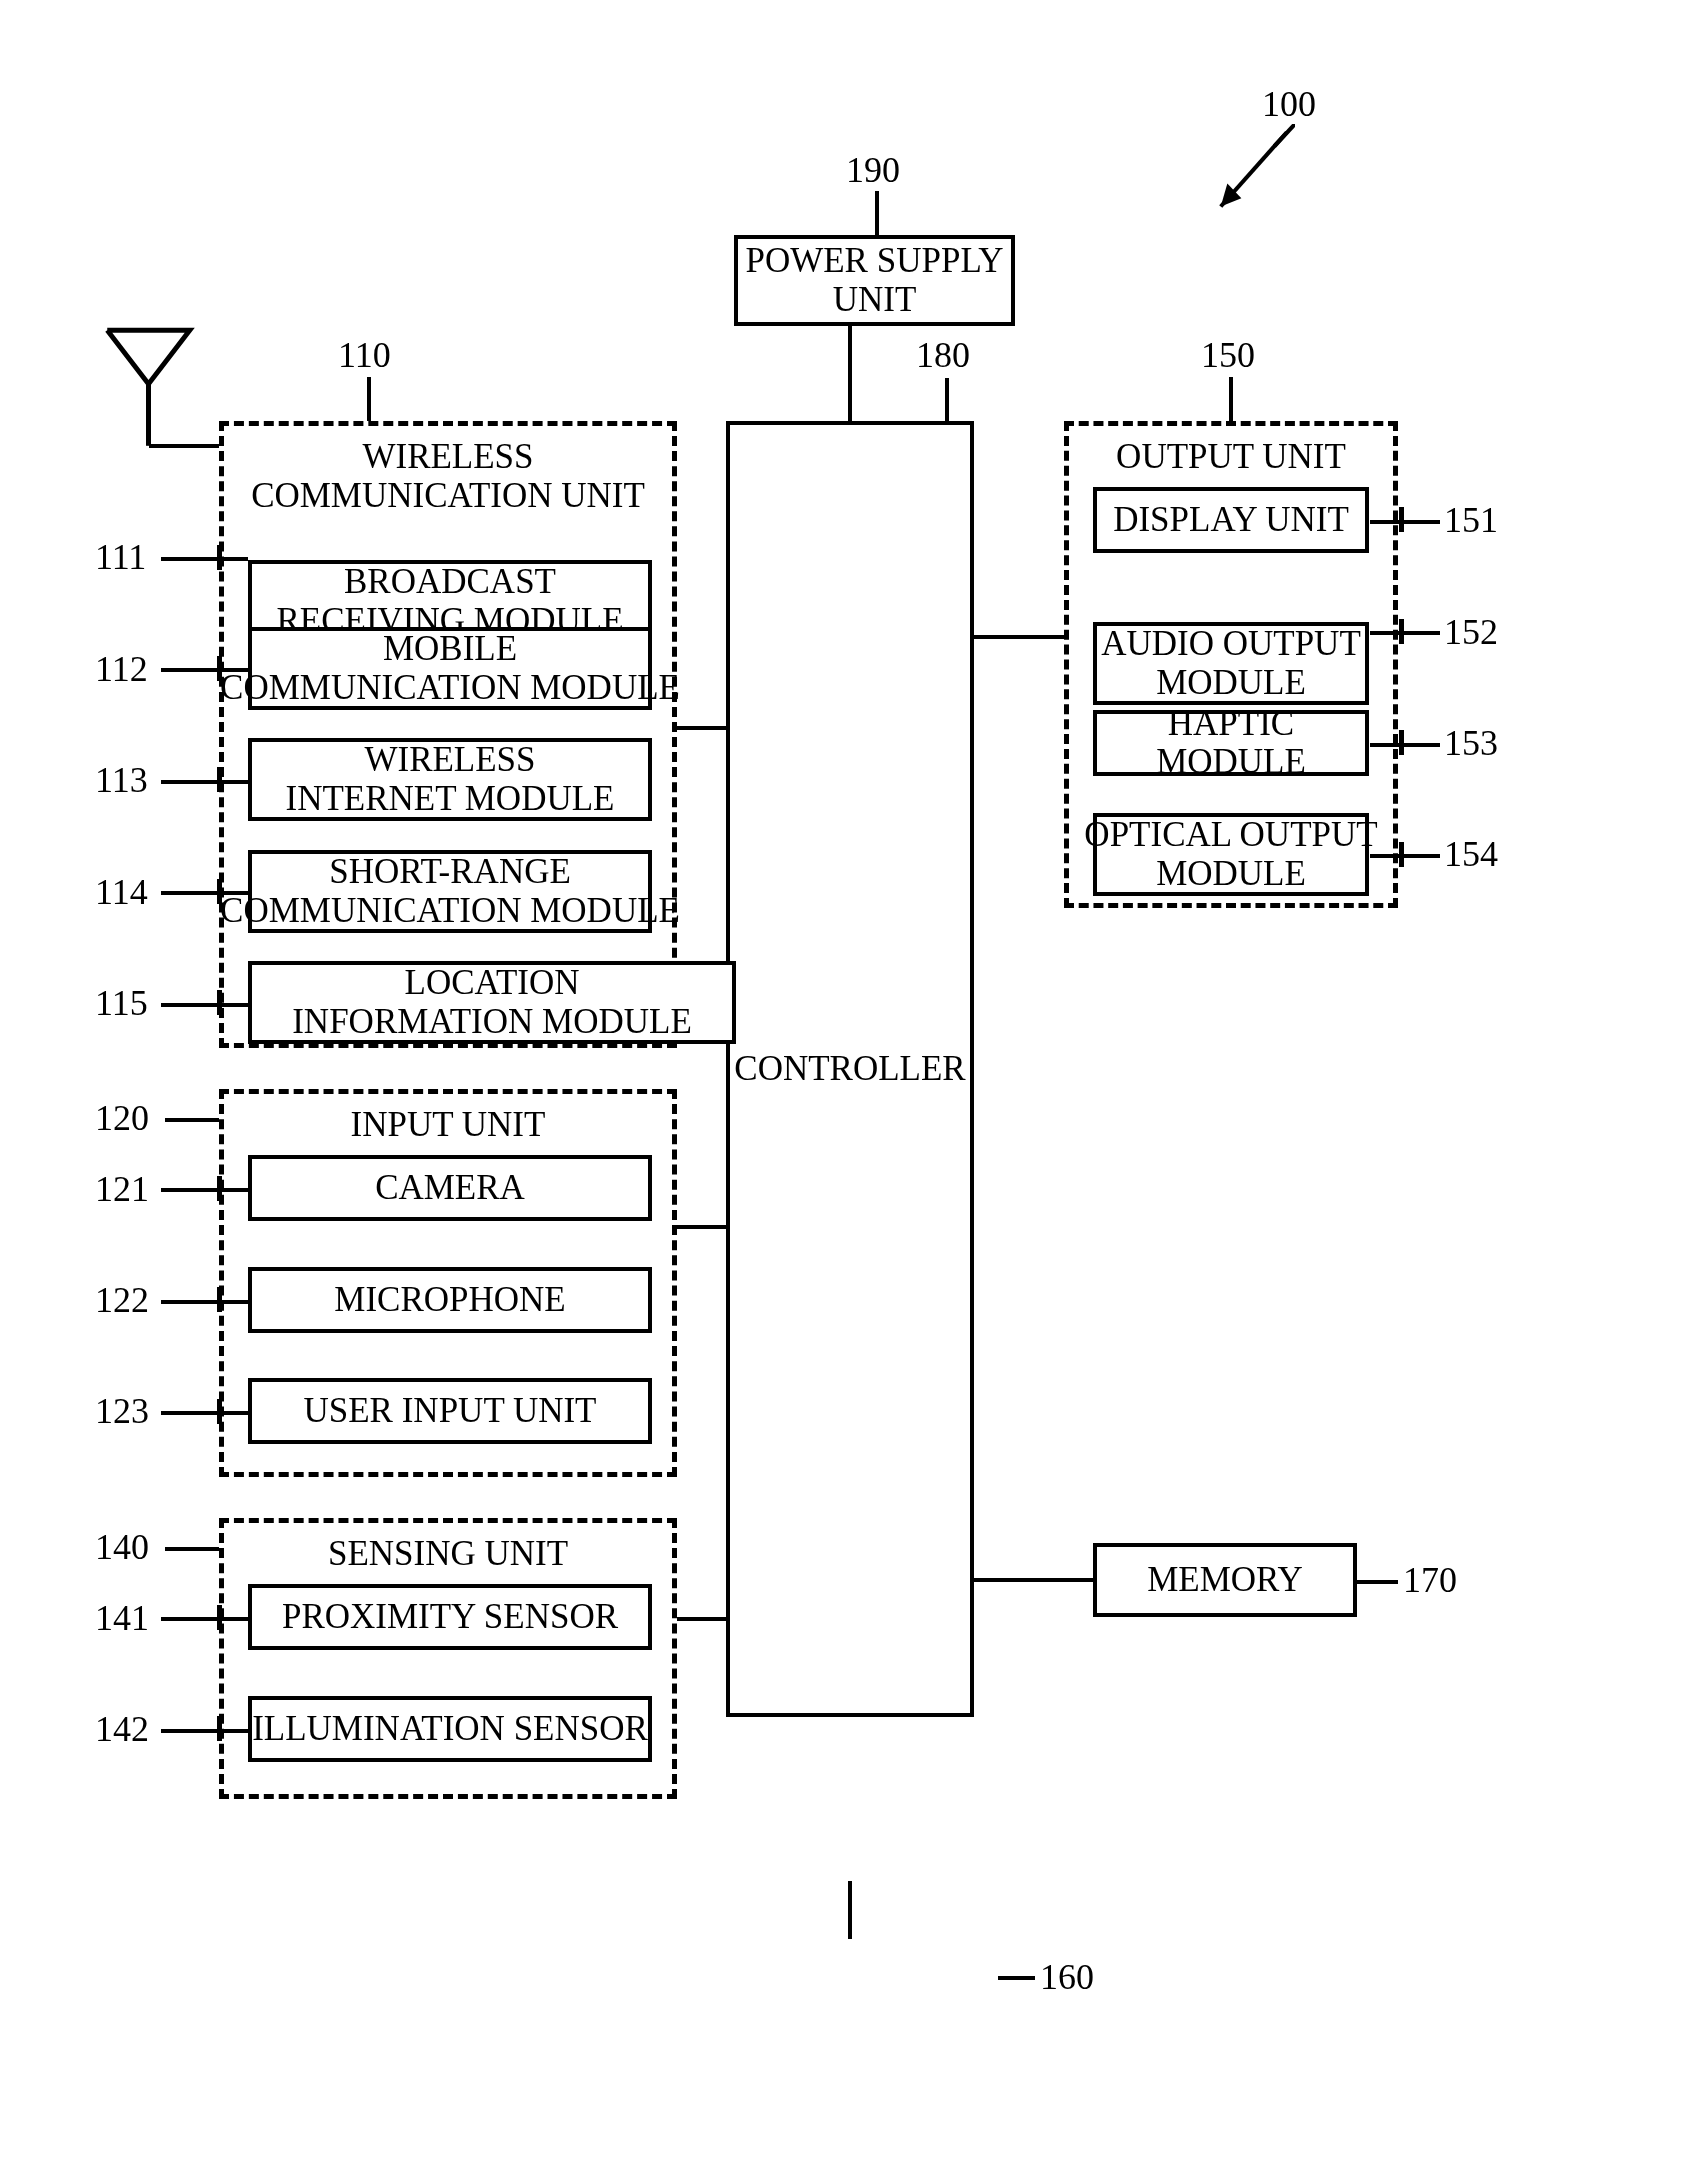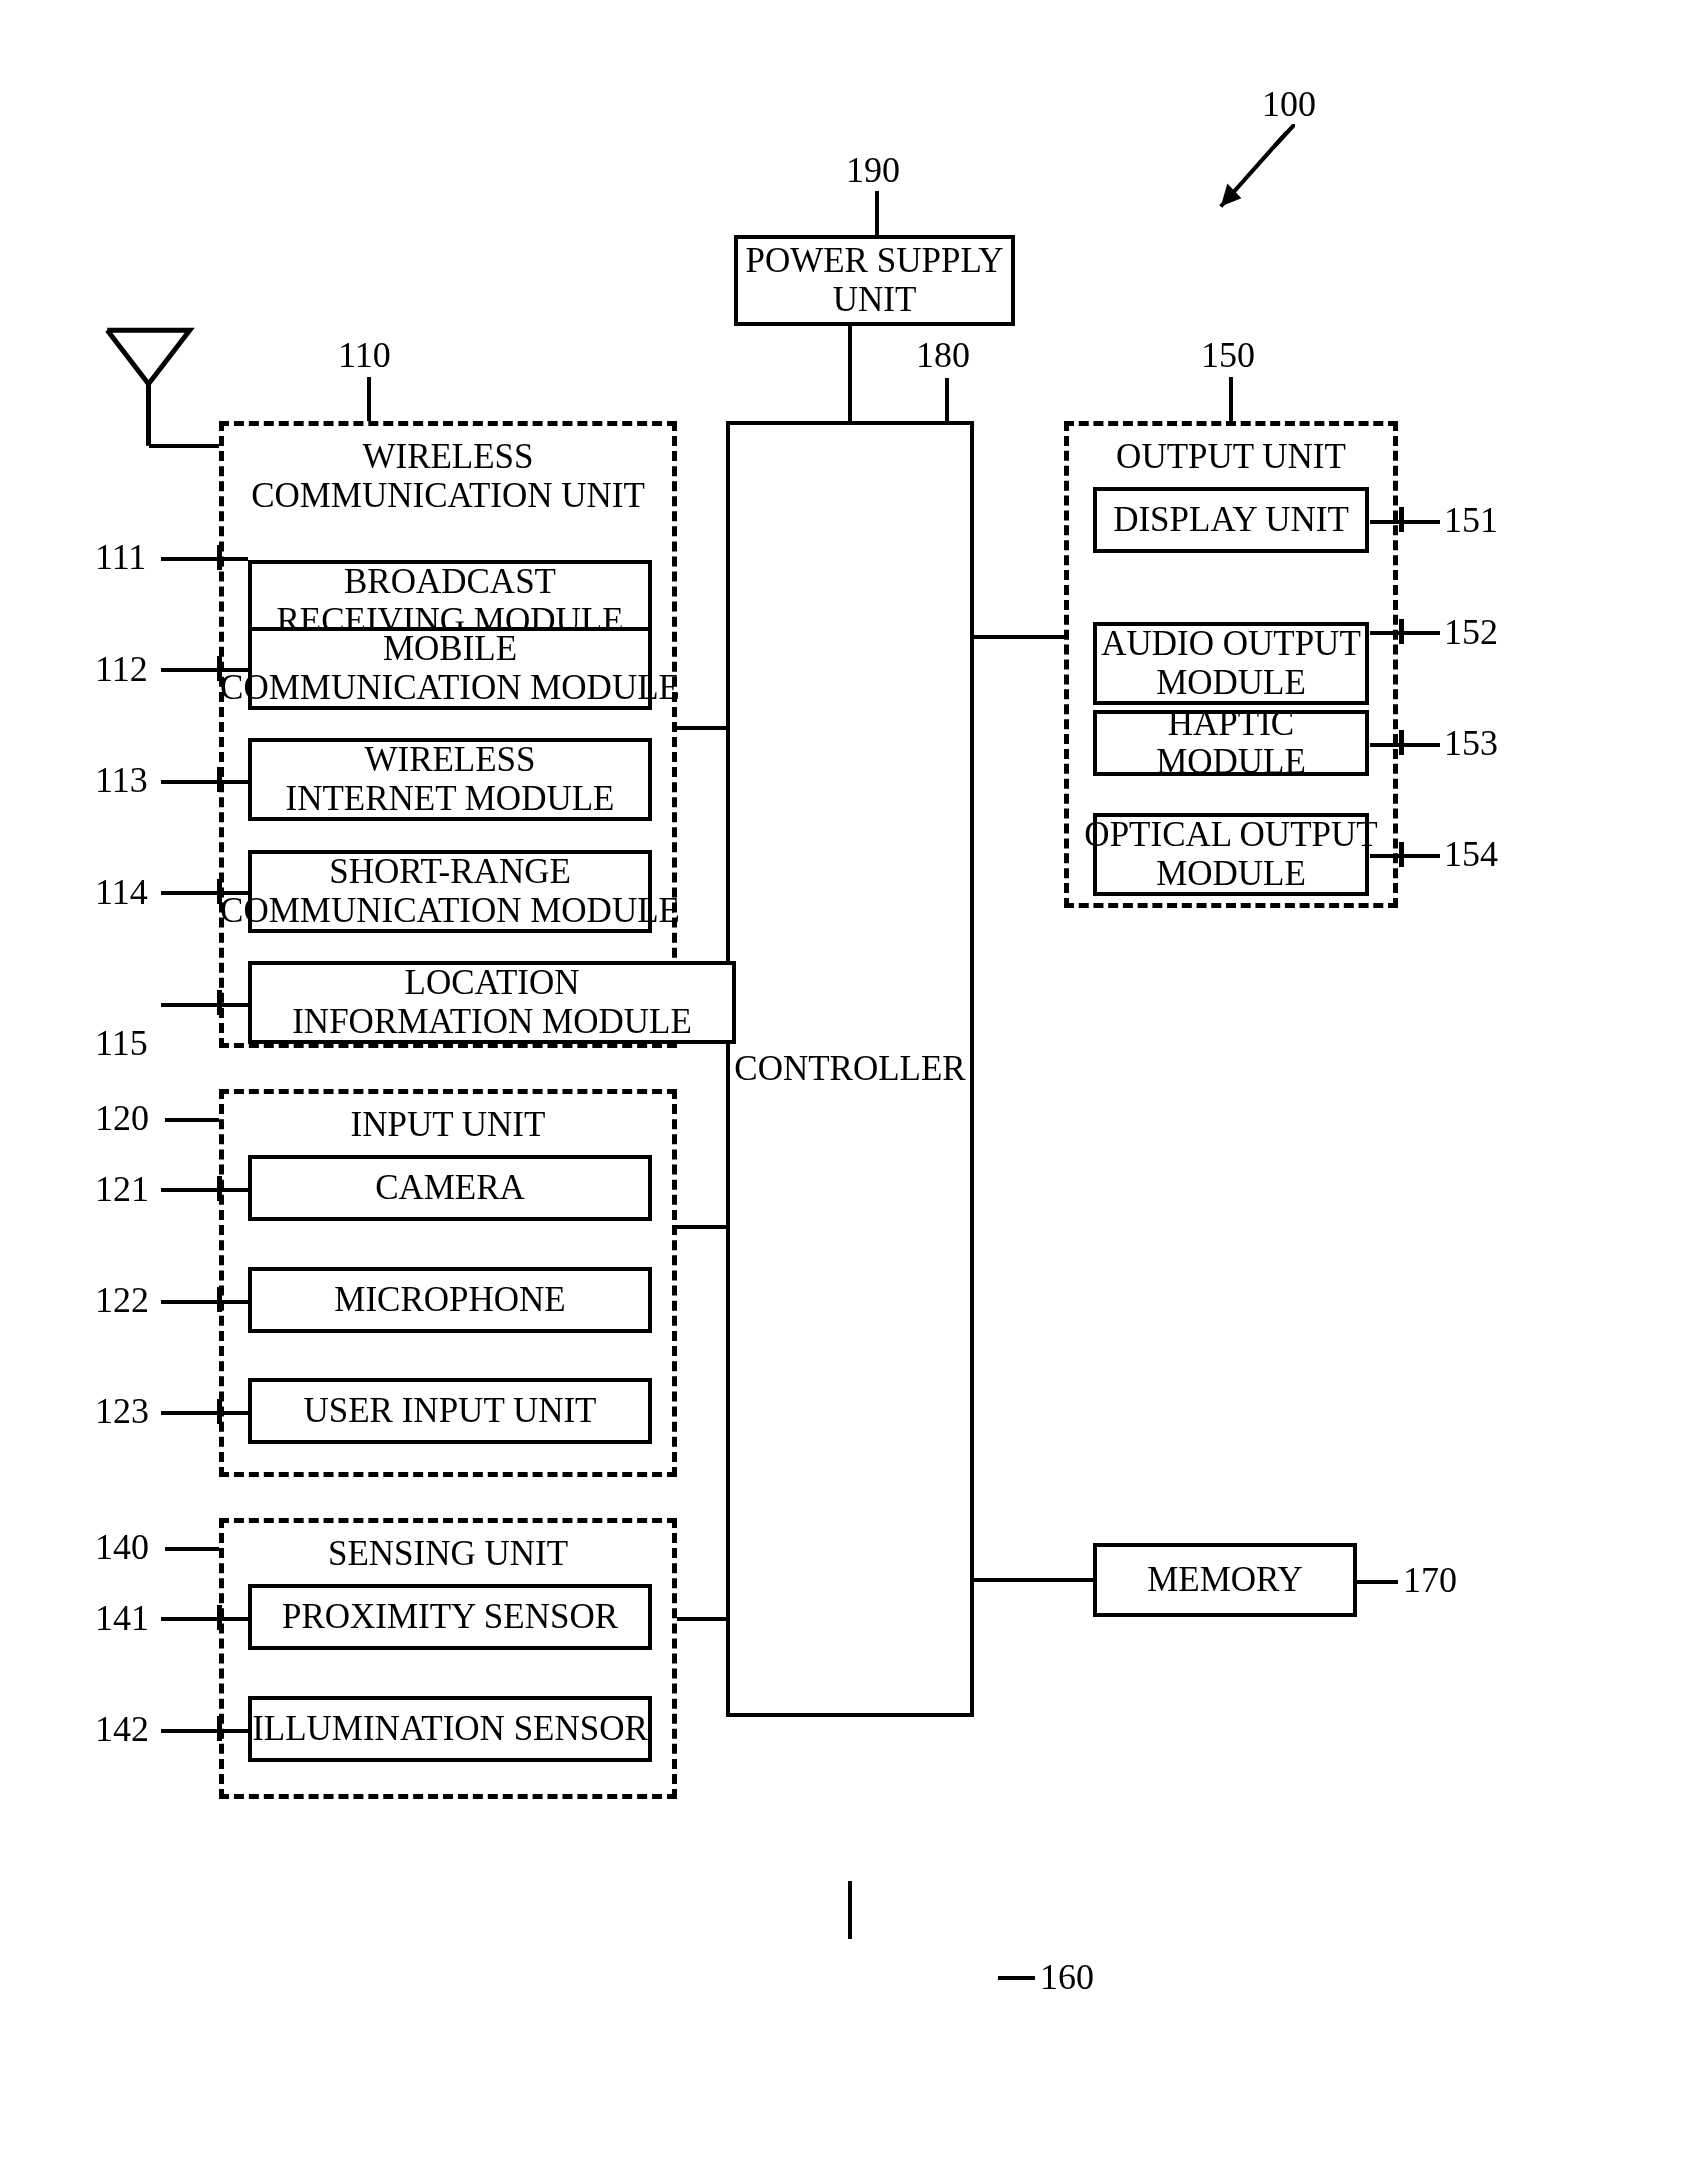--- a/index.html
+++ b/index.html
@@ -121,21 +121,21 @@
   <div class="tick" style="left:217px; top:767px; width:5px; height:25px;"></div>
 
   <div class="box" style="left:248px; top:850px; width:404px; height:83px; white-space:pre;">SHORT-RANGE
 COMMUNICATION MODULE</div>
   <div class="label" style="left:95px; top:871px;">114</div>
   <div class="hline" style="left:161px; top:891px; width:87px;"></div>
   <div class="tick" style="left:217px; top:879px; width:5px; height:25px;"></div>
 
   <div class="box" style="left:248px; top:961px; width:488px; height:83px; white-space:pre;">LOCATION
 INFORMATION MODULE</div>
-  <div class="label" style="left:95px; top:982px;margin-top:40px;">115</div>
+  <div class="label" style="left:95px; top:982px;">115</div>
   <div class="hline" style="left:161px; top:1003px; width:87px;"></div>
   <div class="tick" style="left:217px; top:990px; width:5px; height:25px;"></div>
 
   <div class="dashed-group" style="left:219px; top:1089px; width:458px; height:388px;">
     <div class="group-title" style="top:12.4px;">INPUT UNIT</div>
   </div>
   <div class="label" style="left:95px; top:1097px;">120</div>
   <div class="hline" style="left:165px; top:1118px; width:54px;"></div>
   <div class="hline" style="left:677px; top:1225px; width:50px;"></div>
 

